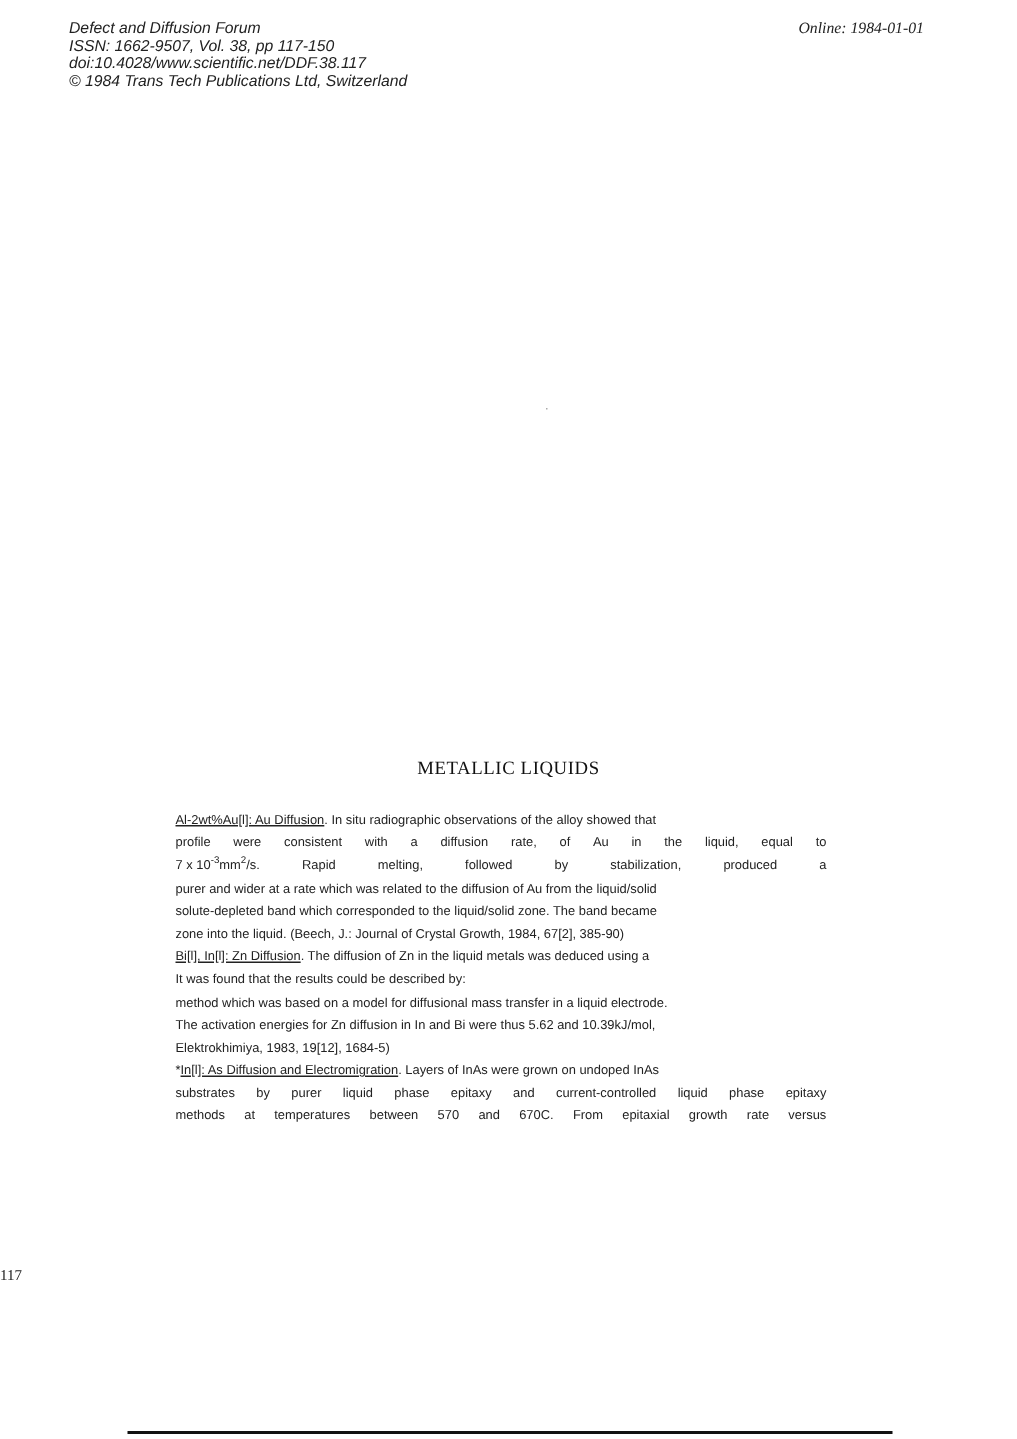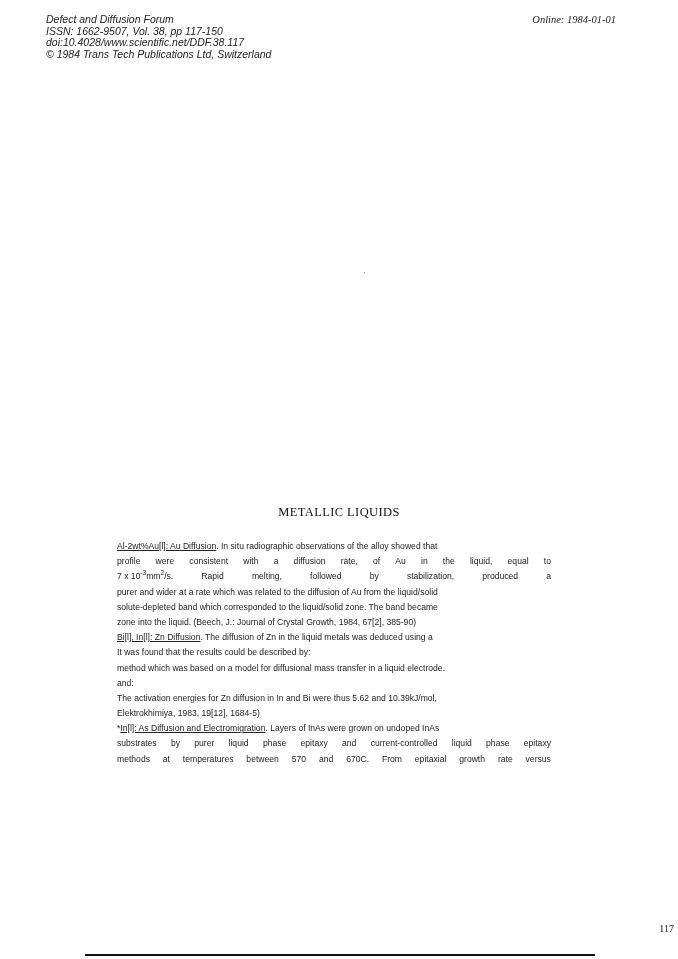--- a/index.html
+++ b/index.html
@@ -26,21 +26,21 @@
     }
     .line { white-space: nowrap; display: block; height: 15.2px; }
     .justify { display: flex; justify-content: space-between; }
     .u { text-decoration: underline; }
     .eq { display: block; white-space: nowrap; height: 15.2px; }
     .eq1 { padding-left: 100px; }
     .eq2 { padding-left: 98px; }
     sup { font-size: 6.5px; line-height: 0; vertical-align: 4px; }
     .pm { text-decoration: underline; }
     .page-number {
-      position: absolute; left: 0; width: 674px; top: 923px; text-align: right;
+      position: absolute; left: 0; width: 674px; top: 845px; text-align: left;
       font-family: "Liberation Serif", serif; font-size: 10px; color: #222;
     }
     .footer-rule {
       position: absolute; left: 85px; top: 954px; width: 510px; height: 2px; background: #111;
     }
   </style>
 </head>
 <body>
 
 <div class="header-left">
@@ -84,21 +84,20 @@
       <span>produced</span>
       <span>a</span>
   </span>
   <span class="line">purer and wider at a rate which was related to the diffusion of Au from the liquid/solid</span>
   <span class="line">solute-depleted band which corresponded to the liquid/solid zone. The band became</span>
   <span class="line">zone into the liquid. (Beech, J.: Journal of Crystal Growth, 1984, 67[2], 385-90)</span>
 
   <span class="line"><span class="u">Bi[l], In[l]: Zn Diffusion</span><span>. The diffusion of Zn in the liquid metals was deduced using a</span></span>
   <span class="line">It was found that the results could be described by:</span>
   <span class="line">method which was based on a model for diffusional mass transfer in a liquid electrode.</span>
-  <span class="line">and:</span>
   <span class="line">The activation energies for Zn diffusion in In and Bi were thus 5.62 and 10.39kJ/mol,</span>
   <span class="line">Elektrokhimiya, 1983, 19[12], 1684-5)</span>
 
   <span class="line"><span>*</span><span class="u">In[l]: As Diffusion and Electromigration</span><span>. Layers of InAs were grown on undoped InAs</span></span>
   <span class="line justify">
     <span>substrates</span>
       <span>by</span>
       <span>purer</span>
       <span>liquid</span>
       <span>phase</span>

